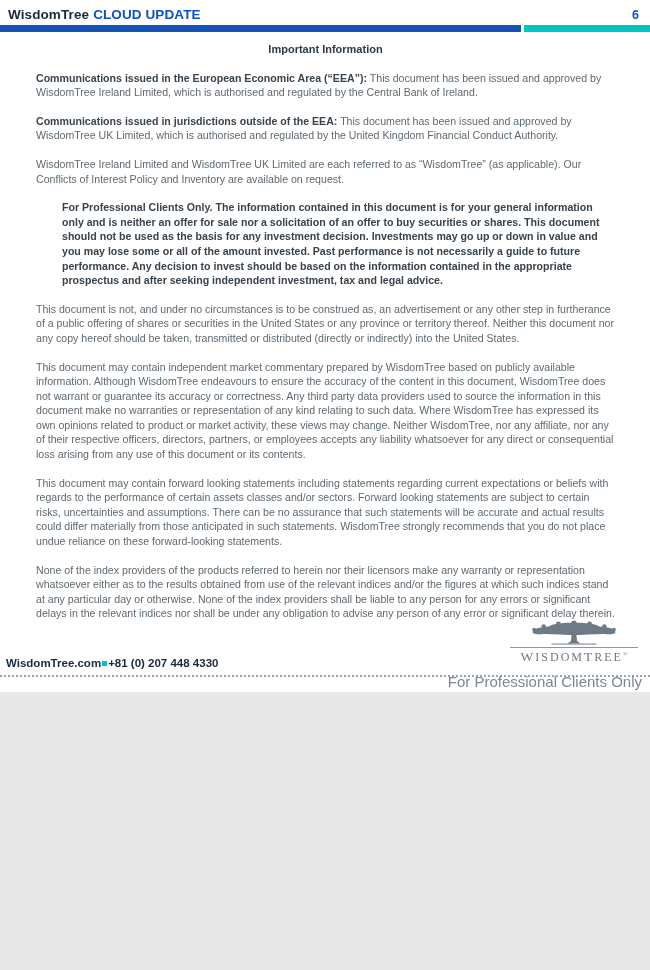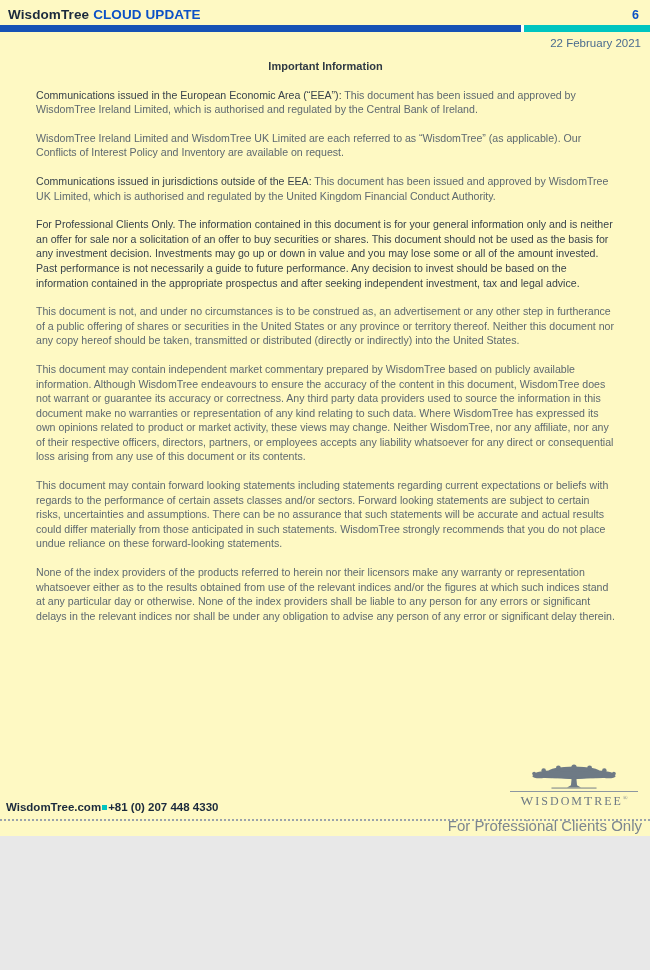--- a/index.html
+++ b/index.html
@@ -1,20 +1,20 @@
 <!DOCTYPE html>
 <html><head>
 <meta charset="utf-8">
 <style>
   html,body { margin:0; padding:0; background:#e8e8e8; }
   .page {
     position:relative;
-    width:650px; height:836px;
+    width:650px; height:692px;
     margin:0 auto;
-    background:#fef9c3;
+    background:#ffffff;
     font-family:"Liberation Sans", sans-serif;
     overflow:hidden;
   }
 
   
   .header-row {
     display:flex; justify-content:space-between; align-items:flex-end;
     padding:7px 7px 0 8px;
   }
   .brand-line { font-size:13.5px; font-weight:bold; color:#1b2a3d; letter-spacing:0.1px; }
@@ -35,22 +35,22 @@
     color:#5e6970;
     font-size:10.6px;
     line-height:14.6px;
   }
   .content-heading {
     font-weight:bold; color:#2f3a44; font-size:11px;
     margin:2px 0 0 0;
     text-align:center;
   }
   .para { margin:14px 0 0 0; }
-  .lead { font-weight:normal; color:#39434c; }
-  .bold-para { font-weight:normal; color:#39434c; }
+  .lead { font-weight:bold; color:#39434c; }
+  .bold-para { font-weight:bold; color:#39434c;margin-left:26px; }
 
   
   .logo-block {
     position:absolute; right:10px; bottom:27px;
     width:132px; text-align:center;
   }
   .logo-tree { display:block; margin:0 auto 1px auto; }
   .logo-rule { border-top:1px solid #8d97a1; margin:0 2px 1px 2px; }
   .logo-wordmark {
     font-family:"Liberation Serif", serif;
@@ -87,30 +87,29 @@
     </div>
     <div class="page-number">6</div>
   </div>
 
   <div class="header-bar">
     <div class="bar-navy"></div>
     <div class="bar-gap"></div>
     <div class="bar-teal"></div>
   </div>
 
-  <div class="date-row">22 February 2021</div>
 
   <div class="content">
     <div class="content-heading">Important Information</div>
 
     <p class="para"><span class="lead">Communications issued in the European Economic Area (“EEA”):</span><span> This document has been issued and approved by WisdomTree Ireland Limited, which is authorised and regulated by the Central Bank of Ireland.</span></p>
 
+    <p class="para"><span class="lead">Communications issued in jurisdictions outside of the EEA:</span><span> This document has been issued and approved by WisdomTree UK Limited, which is authorised and regulated by the United Kingdom Financial Conduct Authority.</span></p>
+
     <p class="para">WisdomTree Ireland Limited and WisdomTree UK Limited are each referred to as “WisdomTree” (as applicable). Our Conflicts of Interest Policy and Inventory are available on request.</p>
-
-    <p class="para"><span class="lead">Communications issued in jurisdictions outside of the EEA:</span><span> This document has been issued and approved by WisdomTree UK Limited, which is authorised and regulated by the United Kingdom Financial Conduct Authority.</span></p>
 
     <p class="para bold-para">For Professional Clients Only. The information contained in this document is for your general information only and is neither an offer for sale nor a solicitation of an offer to buy securities or shares. This document should not be used as the basis for any investment decision. Investments may go up or down in value and you may lose some or all of the amount invested. Past performance is not necessarily a guide to future performance. Any decision to invest should be based on the information contained in the appropriate prospectus and after seeking independent investment, tax and legal advice.</p>
 
     <p class="para">This document is not, and under no circumstances is to be construed as, an advertisement or any other step in furtherance of a public offering of shares or securities in the United States or any province or territory thereof. Neither this document nor any copy hereof should be taken, transmitted or distributed (directly or indirectly) into the United States.</p>
 
     <p class="para">This document may contain independent market commentary prepared by WisdomTree based on publicly available information. Although WisdomTree endeavours to ensure the accuracy of the content in this document, WisdomTree does not warrant or guarantee its accuracy or correctness. Any third party data providers used to source the information in this document make no warranties or representation of any kind relating to such data. Where WisdomTree has expressed its own opinions related to product or market activity, these views may change. Neither WisdomTree, nor any affiliate, nor any of their respective officers, directors, partners, or employees accepts any liability whatsoever for any direct or consequential loss arising from any use of this document or its contents.</p>
 
     <p class="para">This document may contain forward looking statements including statements regarding current expectations or beliefs with regards to the performance of certain assets classes and/or sectors. Forward looking statements are subject to certain risks, uncertainties and assumptions. There can be no assurance that such statements will be accurate and actual results could differ materially from those anticipated in such statements. WisdomTree strongly recommends that you do not place undue reliance on these forward-looking statements.</p>
 
     <p class="para">None of the index providers of the products referred to herein nor their licensors make any warranty or representation whatsoever either as to the results obtained from use of the relevant indices and/or the figures at which such indices stand at any particular day or otherwise. None of the index providers shall be liable to any person for any errors or significant delays in the relevant indices nor shall be under any obligation to advise any person of any error or significant delay therein.</p>

